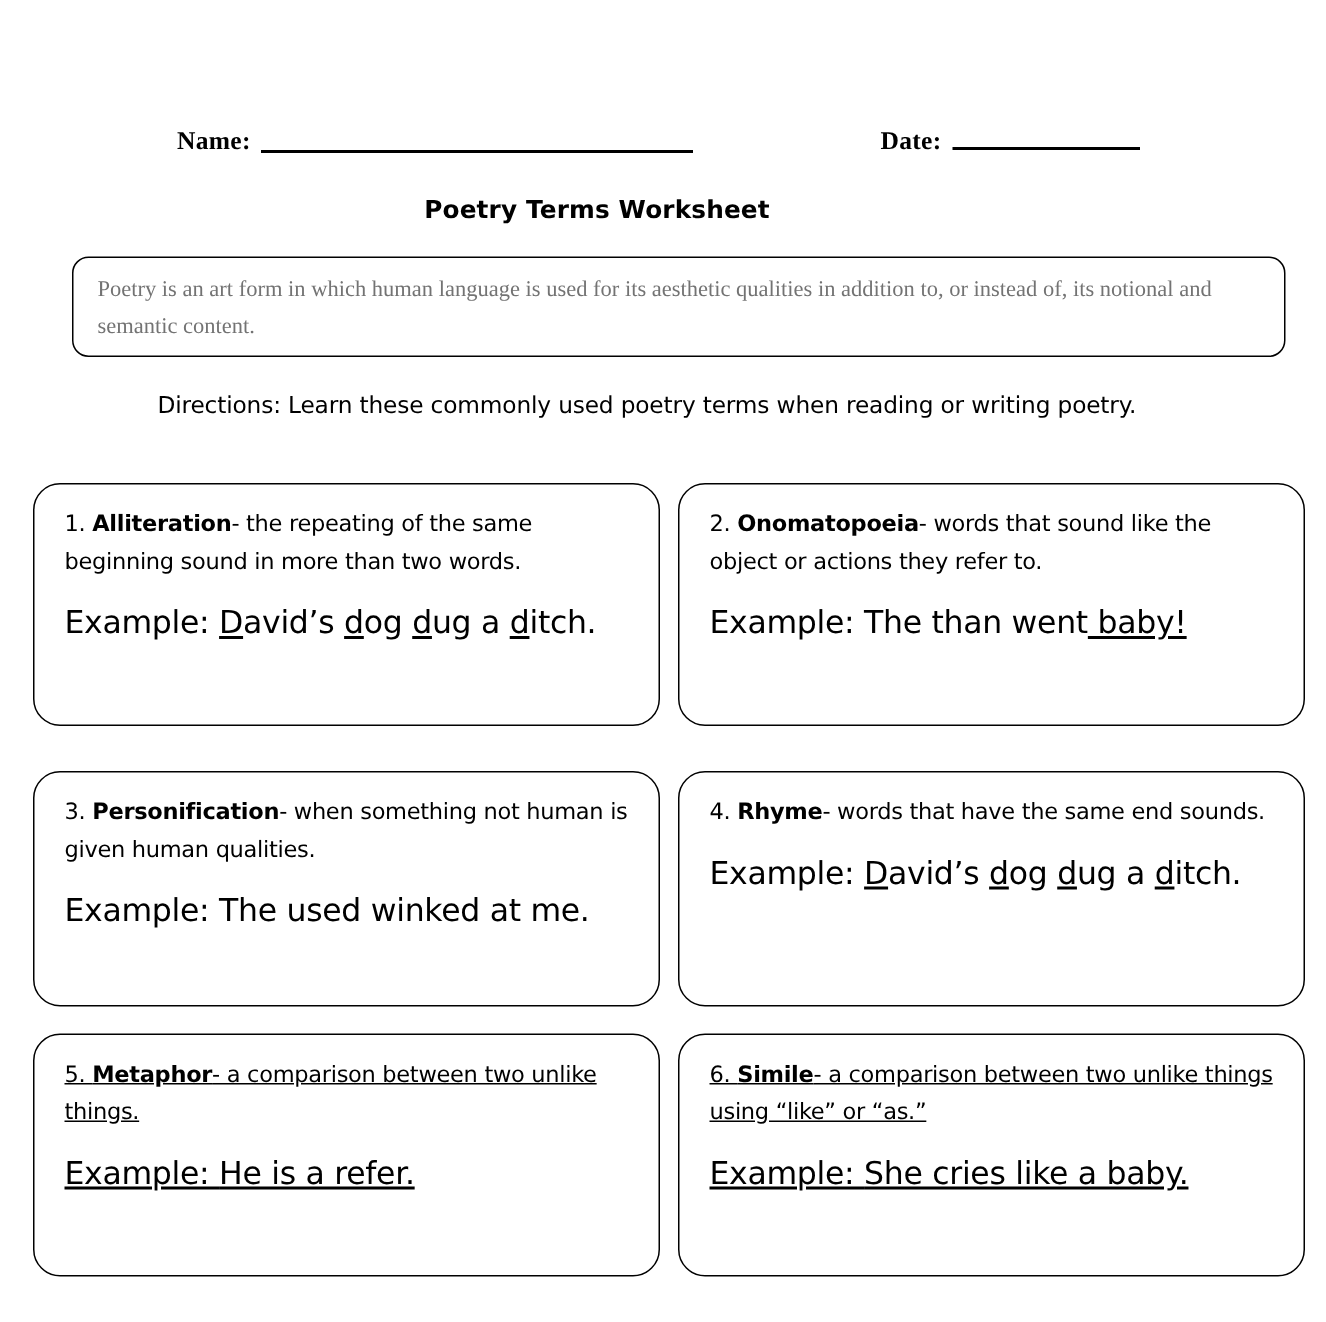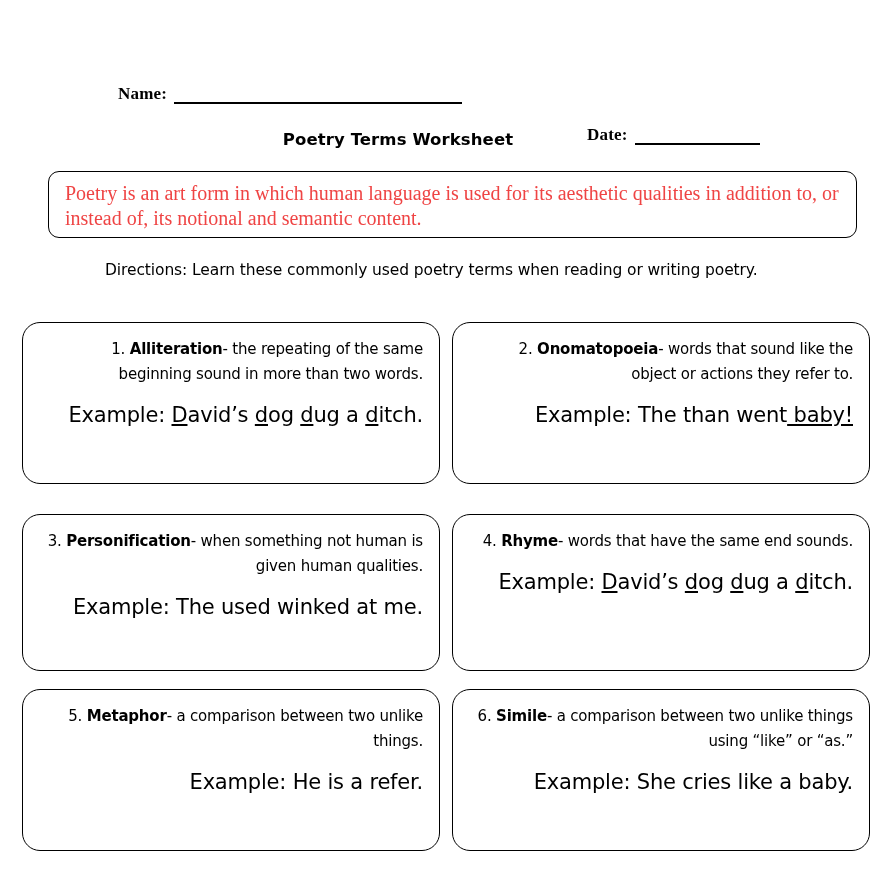--- a/index.html
+++ b/index.html
@@ -22,29 +22,28 @@
     left: 0;
     top: 84px;
     width: 884px;
     height: 28px;
   }
   .name-field {
     position: absolute;
     left: 118px;
     top: 0;
     display: flex;
-    align-items: flex-end;
+    align-items: center;
   }
   .date-field {
     position: absolute;
     left: 587px;
     top: 0;
     display: flex;
-    align-items: flex-end;
-    margin-top: 41px;
+    align-items: flex-start;
   }
   .field-label {
     font-family: "Liberation Serif", serif;
     font-weight: bold;
     font-size: 17px;
     letter-spacing: 0.2px;
     white-space: nowrap;
   }
   .field-blank {
     display: inline-block;
@@ -75,23 +74,23 @@
     top: 171px;
     width: 809px;
     height: 67px;
     box-sizing: border-box;
     border: 1.3px solid #000;
     border-radius: 11px;
     padding: 9px 14px 0 16px;
   }
   .description-text {
     font-family: "Liberation Serif", serif;
-    font-size: 20px;
+    font-size: 15px;
     line-height: 25px;
-    color: #ef4444;
+    color: #737373;
   }
 
   
   .directions {
     position: absolute;
     left: 105px;
     top: 256px;
     width: 680px;
     font-family: "DejaVu Sans", sans-serif;
     font-size: 15.5px;
@@ -112,24 +111,23 @@
     margin-bottom: 18px;
   }
   .term-box {
     box-sizing: border-box;
     width: 418px;
     height: 162px;
     border: 1.3px solid #000;
     border-radius: 18px;
     padding: 14px 16px 17px 20px;
     background: #ffffff;
-    text-align: right;
   }
   .term-row-2 .term-box { height: 157px; margin-top: 12px; }
-  .term-row-3 .term-box { height: 162px; }
+  .term-row-3 .term-box { height: 162px; text-decoration: underline; }
 
   .term-def {
     font-family: "DejaVu Sans", sans-serif;
     font-size: 15px;
     line-height: 25px;
     letter-spacing: -0.2px;
     margin: 0;
   }
   .term-def b {
     font-weight: bold;

